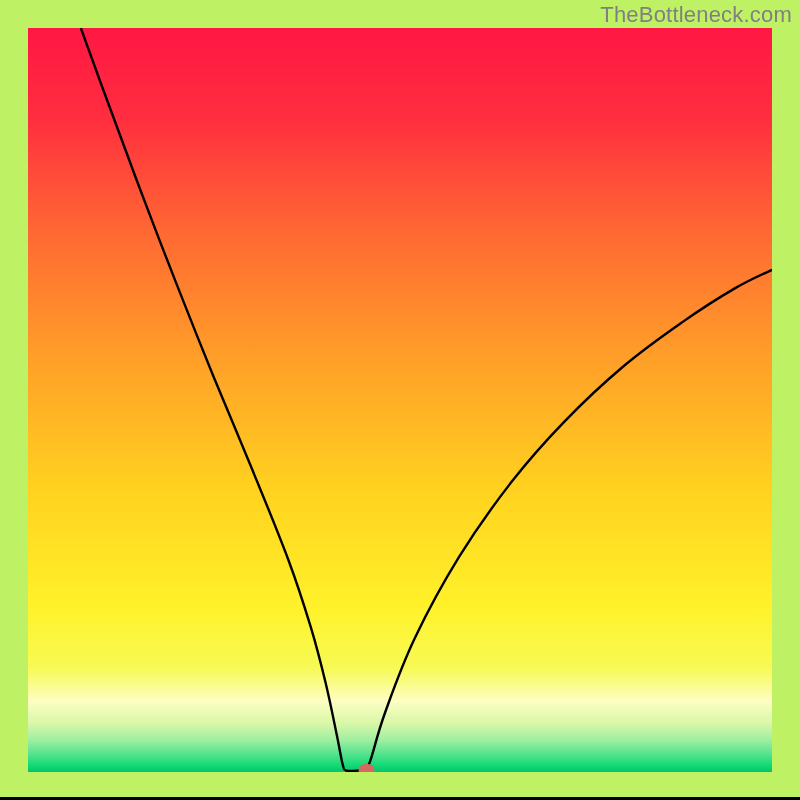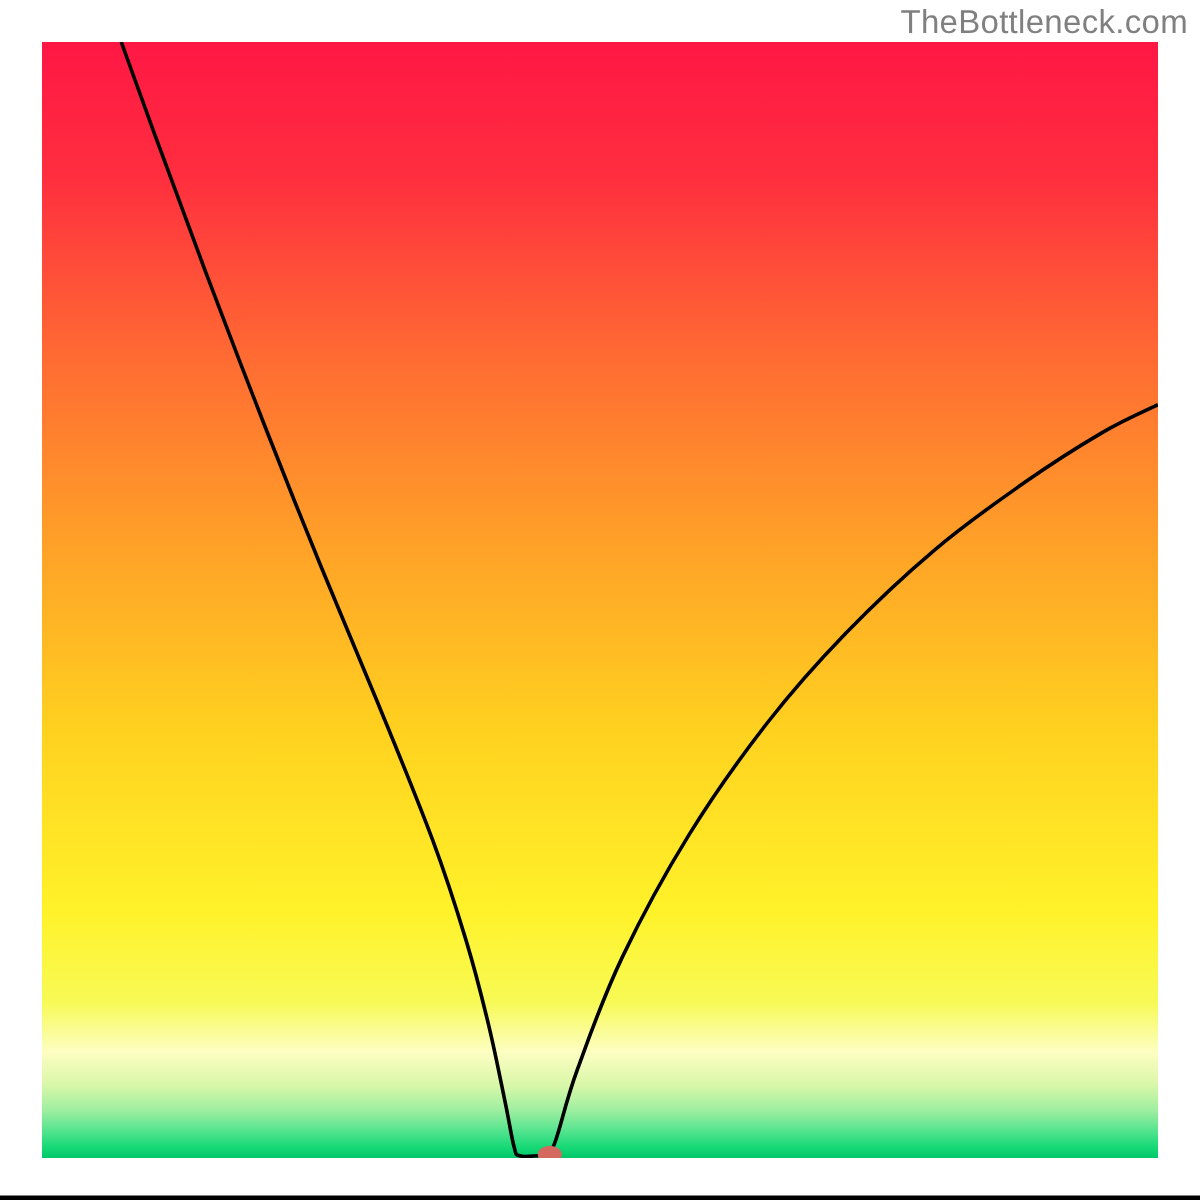--- a/index.html
+++ b/index.html
@@ -9,21 +9,21 @@
     height: 800px;
     background: #000;
     overflow: hidden;
   }
   .frame {
     position: absolute;
     left: 0;
     top: 0;
     width: 800px;
     height: 797px;
-    background: #ffffff;
+    background: #bef264;
   }
   .plot {
     position: absolute;
     left: 28px;
     top: 28px;
     width: 744px;
     height: 744px;
     overflow: hidden;
   }
   .attribution {

